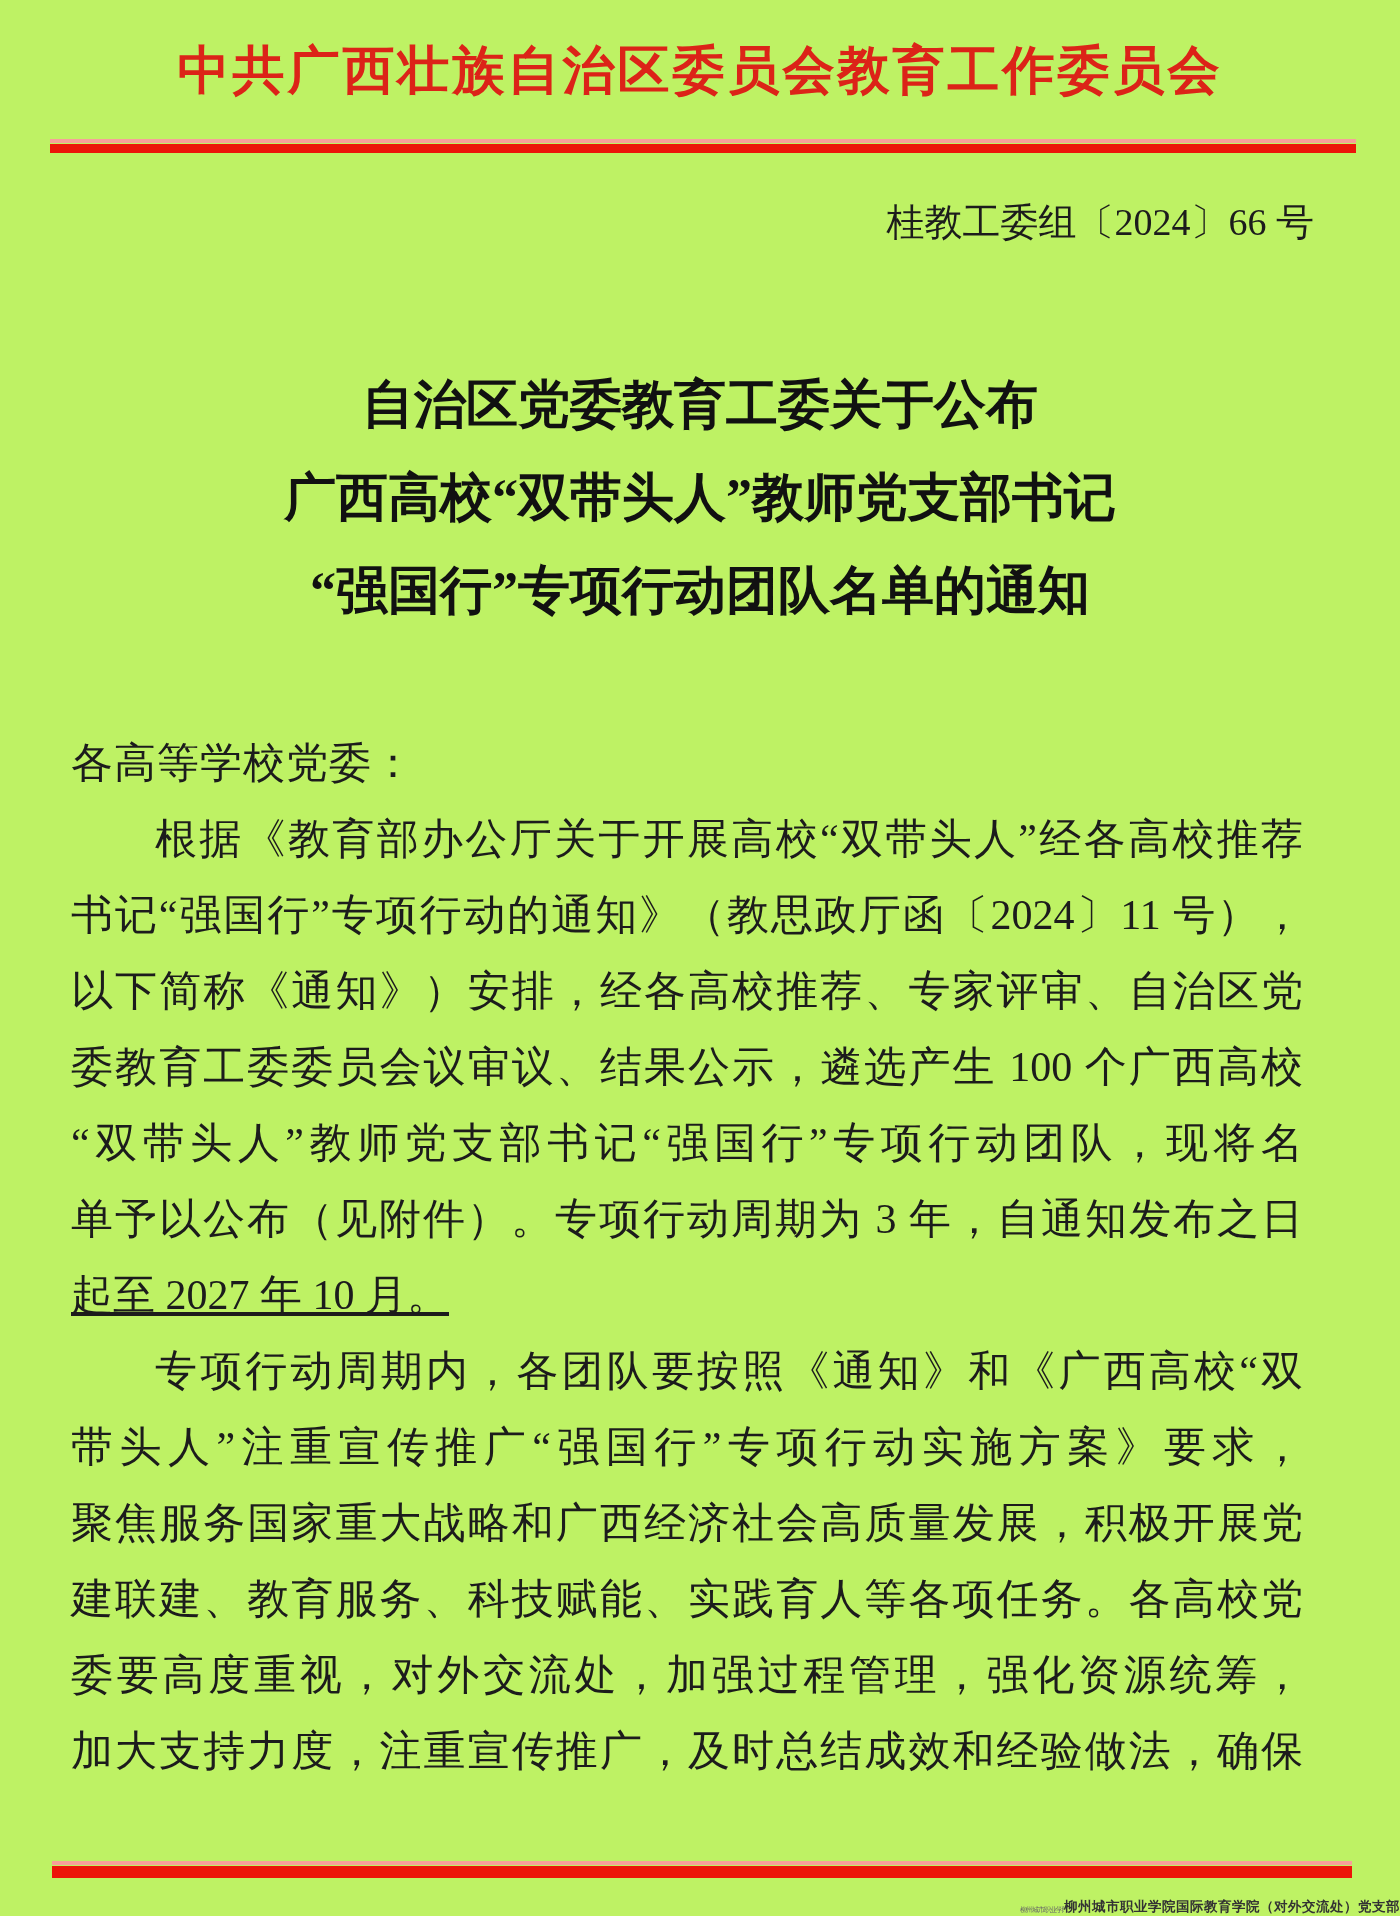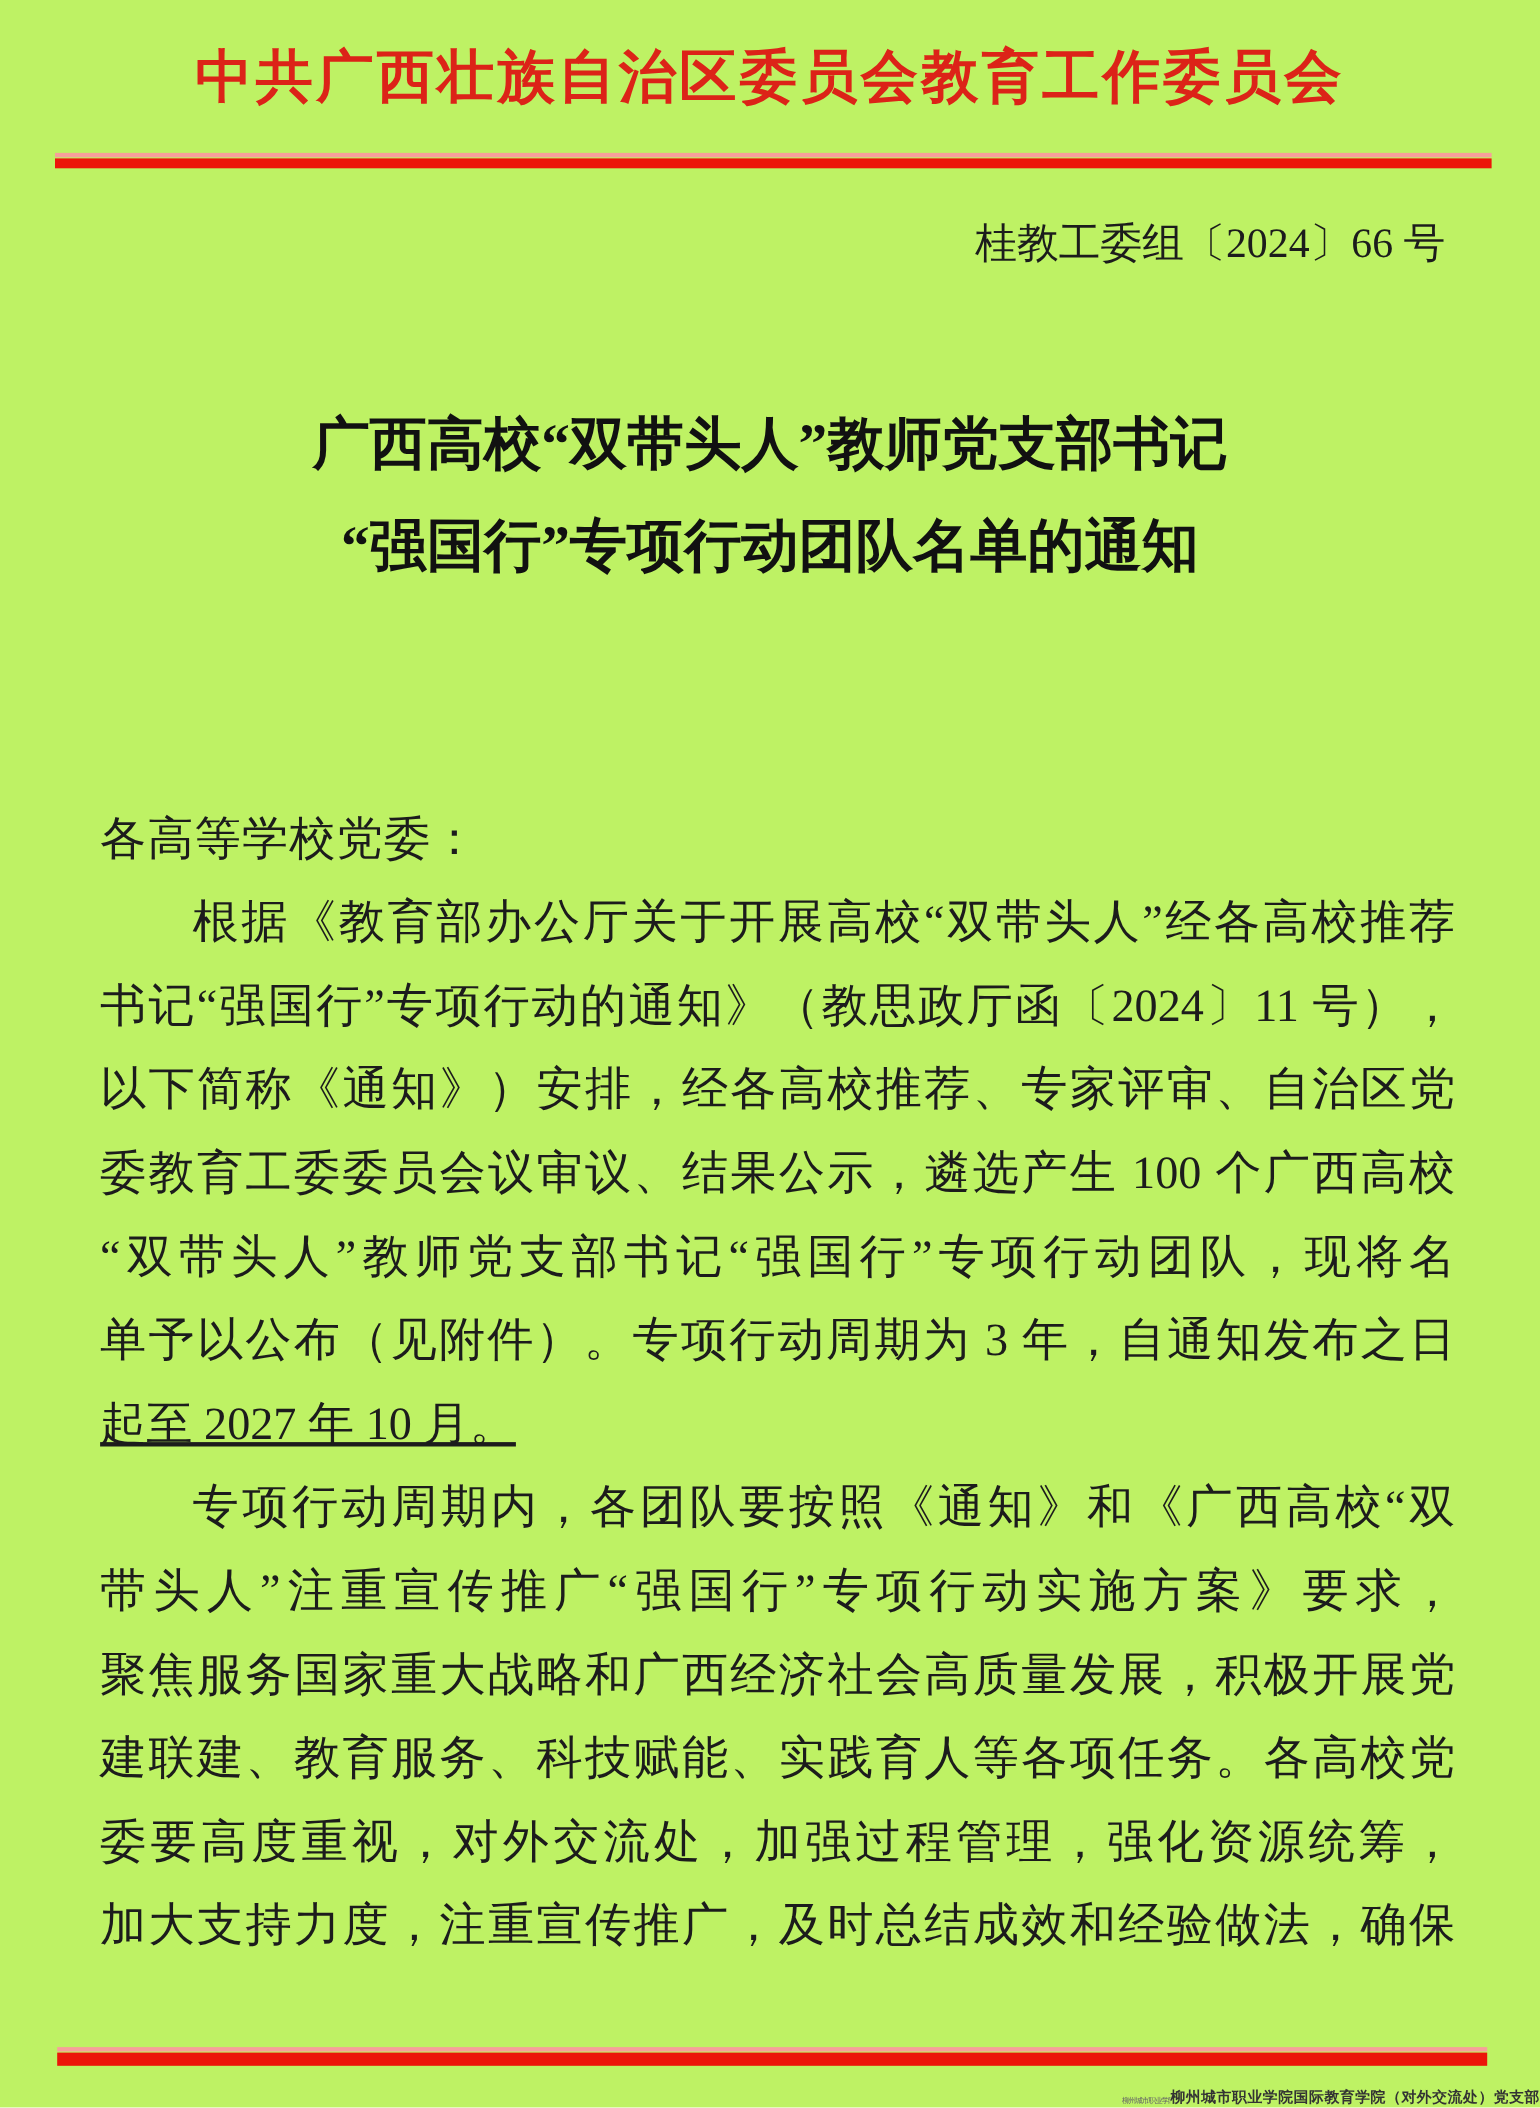--- a/index.html
+++ b/index.html
@@ -66,21 +66,21 @@
     width: 100%;
     text-align: center;
     font-size: 52px;
     font-weight: 700;
     line-height: 93px;
     color: #111111;
   }
   .doc-body {
     position: absolute;
     top: 725px;
-    left: 91px;
+    left: 71px;
     width: 1232px;
     font-size: 42px;
     line-height: 76px;
     color: var(--ink);
   }
   .salutation {
     text-align: left;
     letter-spacing: 1px;
   }
   .body-line {
@@ -124,20 +124,21 @@
   <div class="header-org">中共广西壮族自治区委员会教育工作委员会</div>
 
   <div class="red-rule top">
     <div class="light"></div>
     <div class="thick"></div>
   </div>
 
   <div class="doc-number">桂教工委组〔2024〕66 号</div>
 
   <div class="doc-title">
+    <div>自治区党委教育工委关于公布</div>
     <div>广西高校“双带头人”教师党支部书记</div>
     <div>“强国行”专项行动团队名单的通知</div>
   </div>
 
   <div class="doc-body">
     <div class="salutation">各高等学校党委：</div>
     <div id="body-paragraphs">
         <div class="body-line indent">根据《教育部办公厅关于开展高校“双带头人”经各高校推荐</div>
         <div class="body-line">书记“强国行”专项行动的通知》（教思政厅函〔2024〕11 号），</div>
         <div class="body-line">以下简称《通知》）安排，经各高校推荐、专家评审、自治区党</div>

